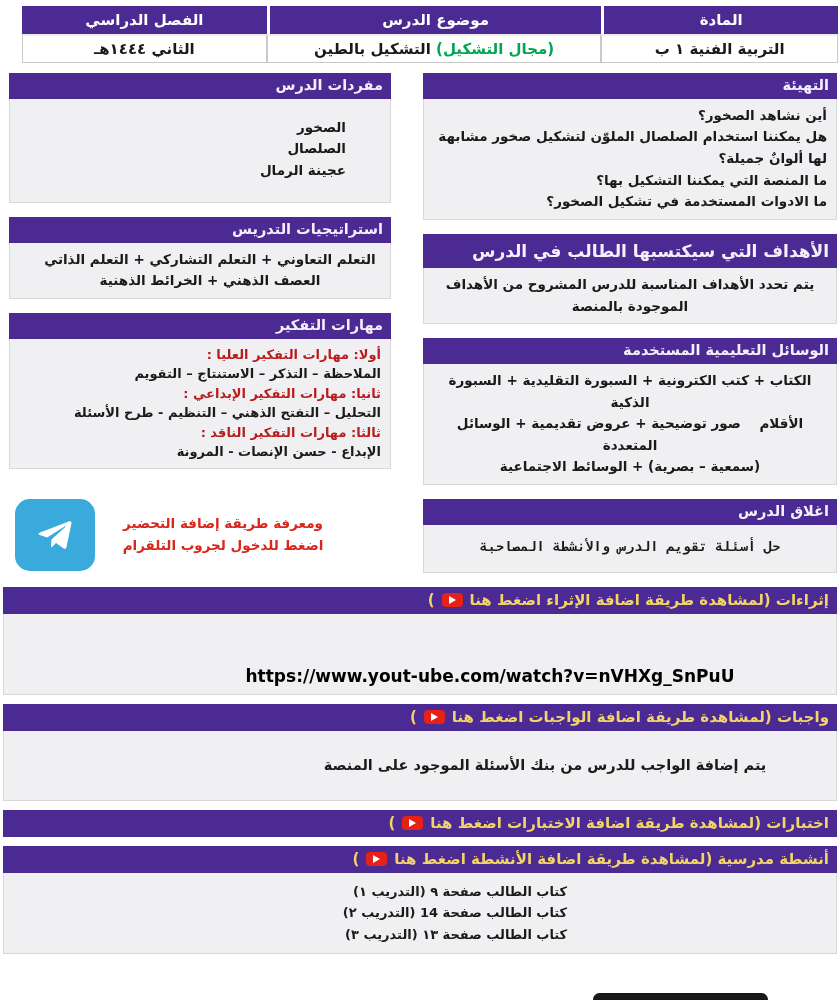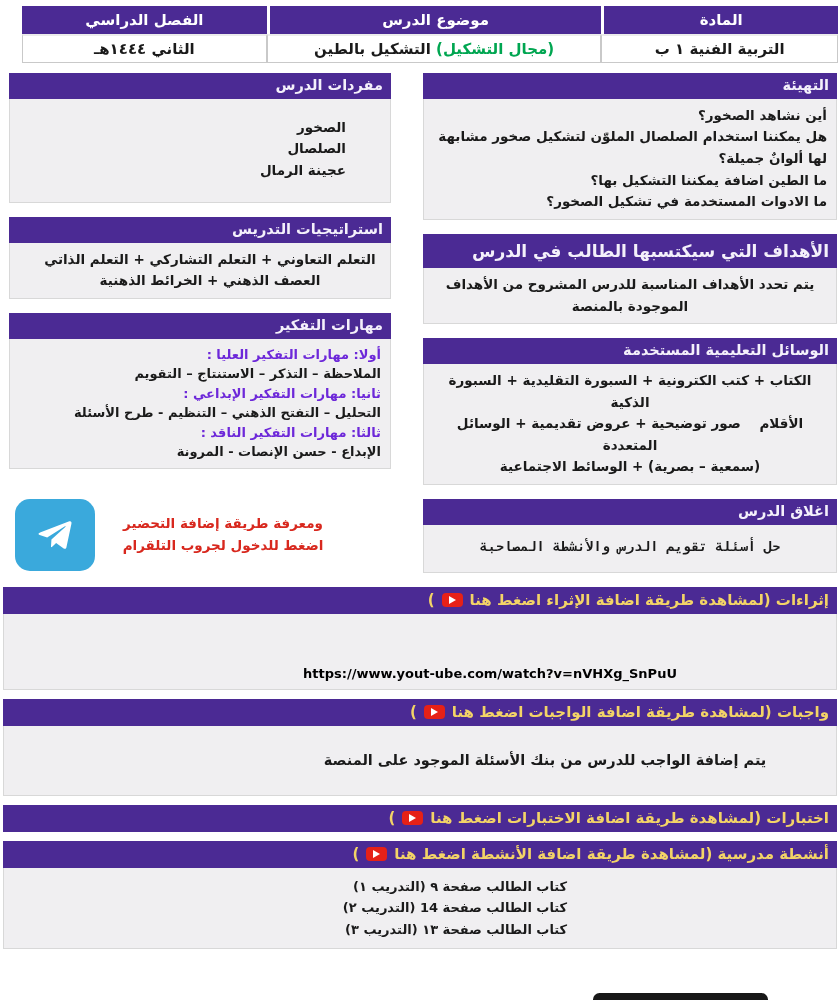--- a/index.html
+++ b/index.html
@@ -48,21 +48,21 @@
     font-size: 13.5px; line-height: 1.6; padding: 6px 9px;
   }
   .sec-b.center { text-align: center; display: flex; flex-direction: column; justify-content: center; }
   .warmup-body   { min-height: 102px; }
   .objectives-body { min-height: 50px; }
   .aids-body     { min-height: 118px; }
   .closing-body  { min-height: 48px; font-family: Liberation Mono, monospace; }
   .vocab-body    { min-height: 104px; padding: 18px 44px 6px; }
   .strategies-body { min-height: 52px; padding-left: 29px; }
   .thinking-body { min-height: 119px; font-size: 13px; line-height: 1.5; }
-  .red-text { color: #6d28d9; }
+  .red-text { color: #b91c1c; }
 
   
   .tg-block { display: flex; align-items: center; margin-top: 12px; padding: 4px 10px 4px 0; min-height: 80px; }
   .tg-lines { flex: 1; text-align: center; color: #d8281e; font-size: 13.5px; line-height: 1.6; padding-right: 30px; }
   .tg-icon {
     width: 80px; height: 72px; background: #3aa9dc; border-radius: 15px;
     display: flex; align-items: center; justify-content: center; flex: none; margin-left: 6px;
   }
   .tg-icon svg { width: 50px; height: 44px; }
 
@@ -82,21 +82,21 @@
     border-style: solid; border-width: 4px 7px 4px 0;
     border-color: transparent #ffffff transparent transparent;
     transform: scaleX(-1);
   }
   .banner-b {
     background: #f0eff1; border: 1px solid #d8d8d8; border-top: none;
     font-size: 14px; padding: 8px 10px; min-height: 56px;
     display: flex; flex-direction: column; justify-content: center;
   }
   .banner-b.tall { min-height: 70px; }
-  .link-line { direction: ltr; text-align: center; font-size: 13px; color: #000; padding-left: 140px; margin-top: 44px; }
+  .link-line { direction: ltr; text-align: center; font-size: 17px; color: #000; padding-left: 140px; margin-top: 44px; }
   .centered-shifted { text-align: center; padding-left: 250px; font-size: 14.5px; }
   .activity-lines { width: fit-content; margin: 0 auto; position: relative; left: 35px; text-align: right; font-size: 13px; line-height: 1.65; }
   .bottom-bar {
     position: absolute; left: 593px; bottom: -6px; width: 175px; height: 13px;
     background: #181818; border-radius: 7px;
   }
 </style>
 </head>
 <body>
 
@@ -118,21 +118,21 @@
     </table>
 
   <div class="cols">
 
     <div class="col col-right">
       <div class="sec">
         <div class="sec-h">التهيئة</div>
         <div class="sec-b warmup-body">
           <div>أين نشاهد الصخور؟</div>
           <div>هل يمكننا استخدام الصلصال الملوّن لتشكيل صخور مشابهة لها ألوانٌ جميلة؟</div>
-          <div>ما الطين اضافة يمكننا التشكيل بها؟</div>
+          <div>ما المنصة التي يمكننا التشكيل بها؟</div>
           <div>ما الادوات المستخدمة في تشكيل الصخور؟</div>
         </div>
       </div>
 
       <div class="sec">
         <div class="sec-h big">الأهداف التي سيكتسبها الطالب في الدرس</div>
         <div class="sec-b center objectives-body">يتم تحدد الأهداف المناسبة للدرس المشروح من الأهداف الموجودة بالمنصة</div>
       </div>
 
       <div class="sec">

